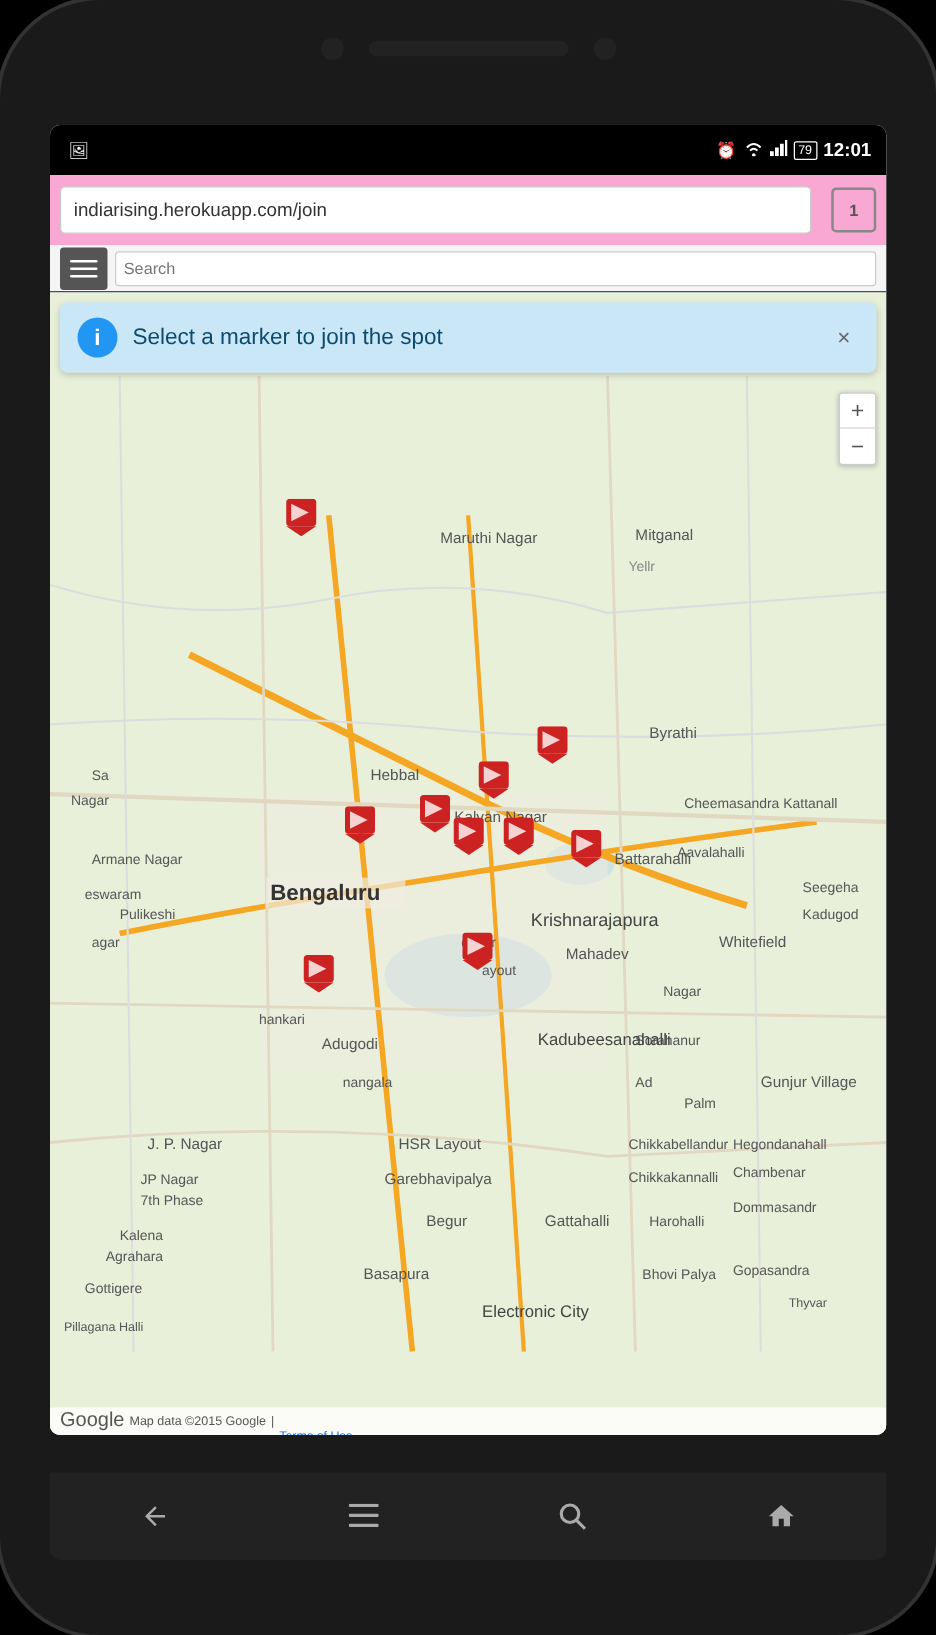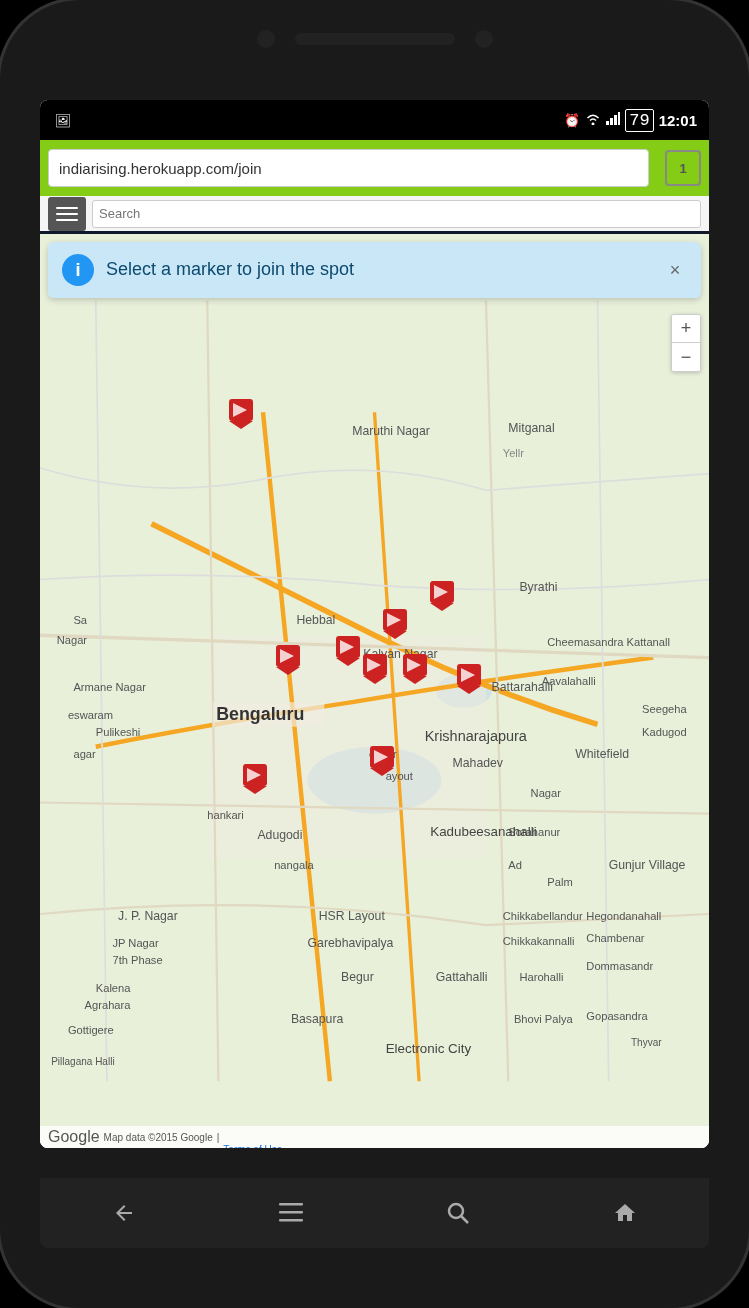--- a/index.html
+++ b/index.html
@@ -89,21 +89,21 @@
       font-size: 13px;
     }
     .time-text {
       font-size: 15px;
       font-weight: bold;
       color: #fff;
     }
     
     .browser-bar {
       height: 56px;
-      background: #84cc16;
+      background: #f9a8d4;
       display: flex;
       align-items: center;
       padding: 6px 8px;
       gap: 16px;
       flex-shrink: 0;
     }
     .url-bar {
       flex: 1;
       background: #fff;
       border: 1px solid #ccc;
@@ -127,21 +127,21 @@
       font-weight: bold;
     }
     
     .map-toolbar {
       height: 38px;
       background: #f5f5f5;
       display: flex;
       align-items: center;
       padding: 0 8px;
       gap: 6px;
-      border-bottom: 3px solid #0f172a;
+      border-bottom: 1px solid #0f172a;
       flex-shrink: 0;
     }
     .hamburger-btn {
       width: 38px; height: 34px;
       background: #555;
       border-radius: 3px;
       display: flex;
       flex-direction: column;
       align-items: center;
       justify-content: center;
@@ -338,21 +338,21 @@
 
         <span style="font-size:13px;">
           <svg width="14" height="13" viewBox="0 0 14 13">
             <rect x="0" y="9" width="3" height="4" fill="#fff"></rect>
             <rect x="4" y="6" width="3" height="7" fill="#fff"></rect>
             <rect x="8" y="3" width="3" height="10" fill="#fff"></rect>
             <rect x="12" y="0" width="2" height="13" fill="#fff"></rect>
           </svg>
         </span>
 
-        <span style="font-size:17px; border:1px solid #fff; padding:1px 3px; border-radius:2px; position:relative;font-family:Liberation Mono, monospace;">79</span>
+        <span style="font-size:10px; border:1px solid #fff; padding:1px 3px; border-radius:2px; position:relative;">79</span>
 
         <span class="time-text">12:01</span>
       </div>
     </div>
 
     <div class="browser-bar">
       <div class="url-bar">
         <span>indiarising.herokuapp.com/join</span>
       </div>
       <div class="tab-indicator">

